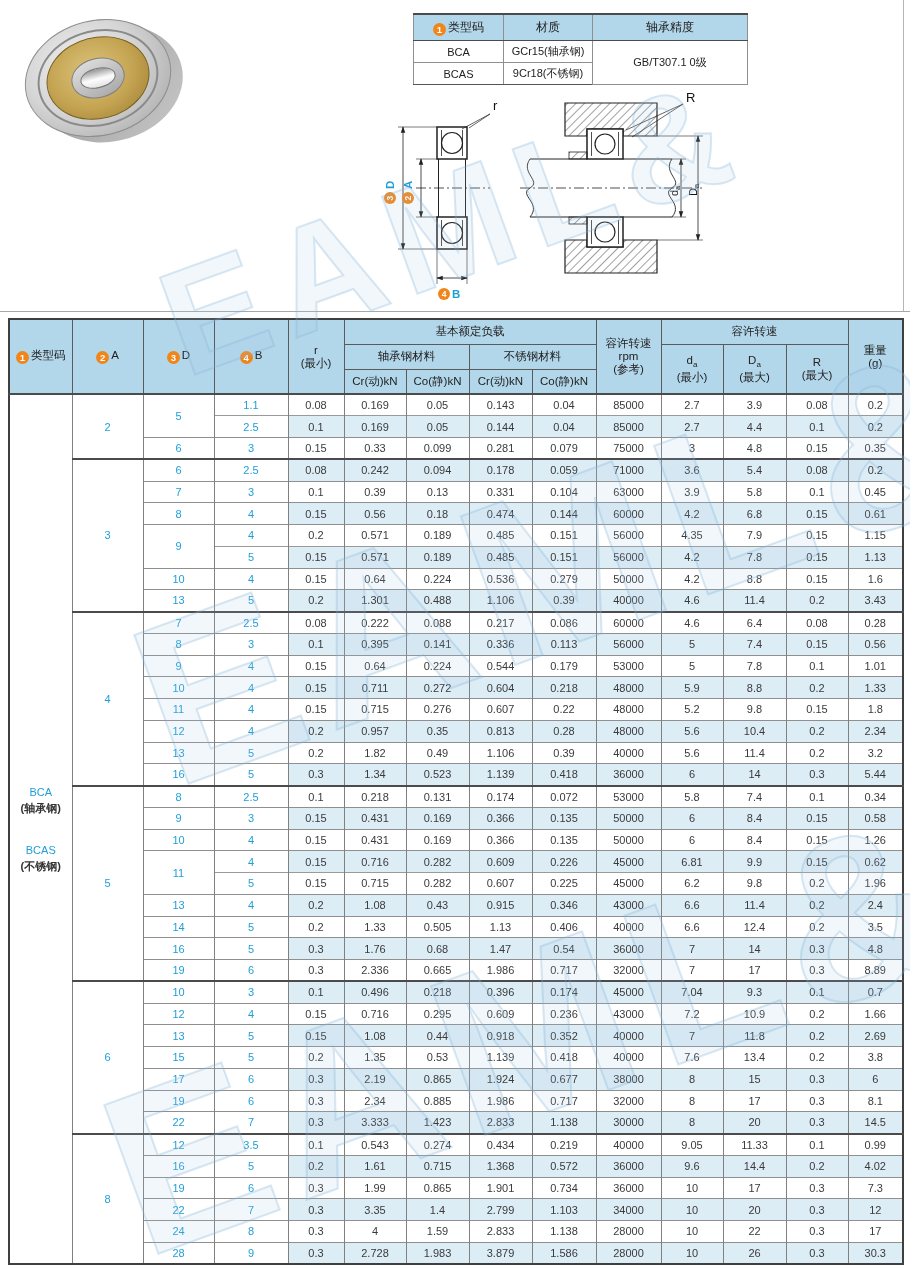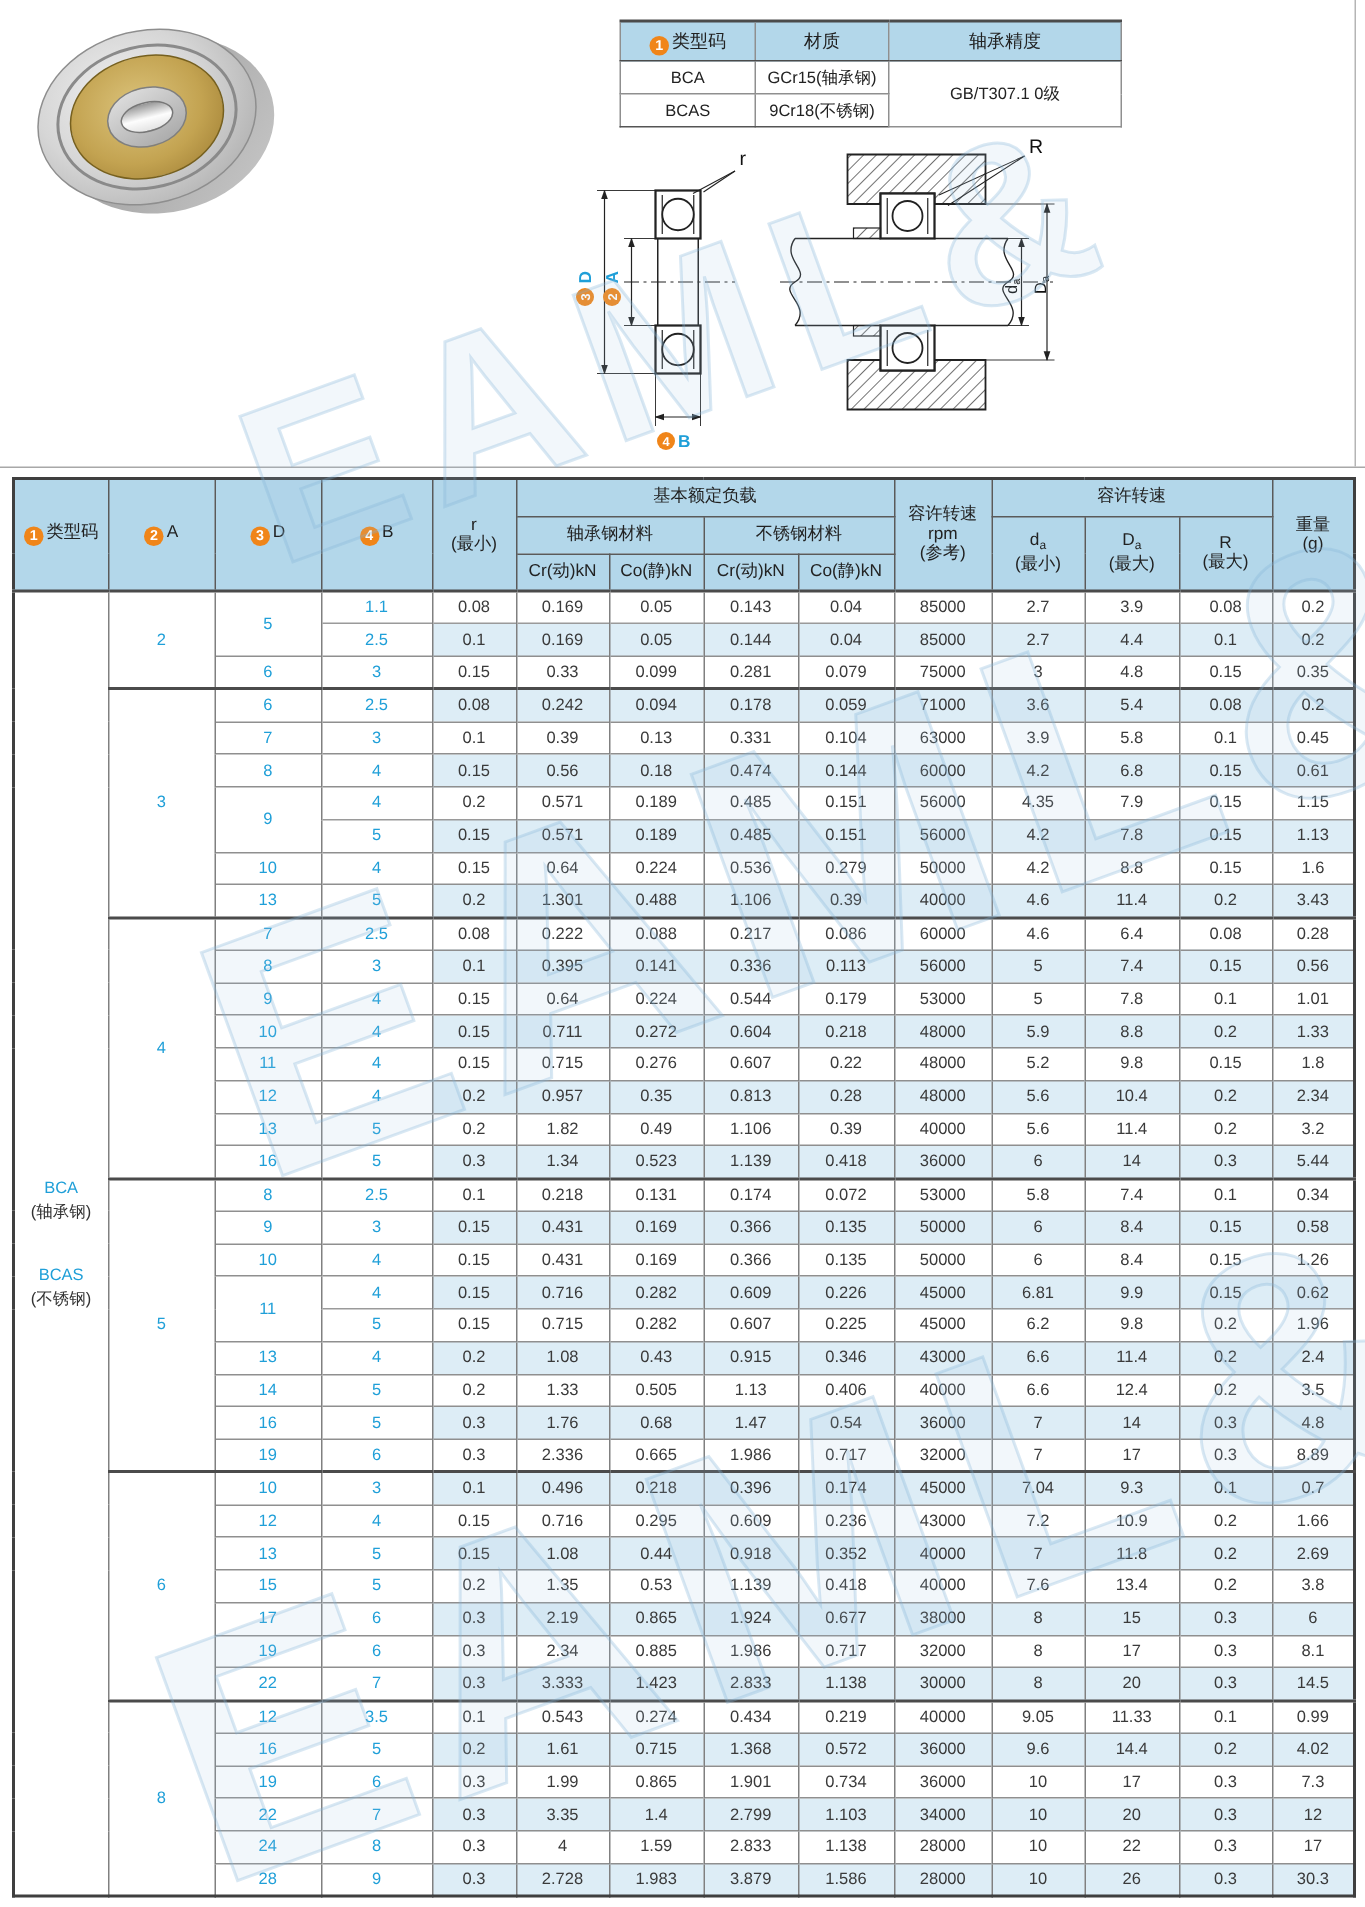--- a/index.html
+++ b/index.html
@@ -45,21 +45,21 @@
               border:2px solid #3f3f3f;z-index:2;}
   .main-table th{background:#b3d7ea;font-size:11.5px;font-weight:normal;color:#222;
                  border:1px solid #5a5a5a;text-align:center;padding:0;line-height:13px;}
   .main-table thead tr{height:25px;}
   .main-table thead{border-bottom:2px solid #3f3f3f;}
   .pre{white-space:pre-line;}
   .main-table td{font-size:11px;text-align:center;padding:0;color:#3a3a3a;
                  border-left:1px solid #808080;}
   .main-table tbody tr{height:21.75px;}
   td.typecode{border-left:none;font-size:11px;line-height:16px;vertical-align:middle;}
-  td.typecode .mat{color:#333;}
+  td.typecode .mat{color:#333;font-weight:bold;}
   td.typecode .gap{height:26px;}
   td.acell,td.dcell,td.bcell{color:#1f9fd8;}
   td.val.shade{background:#ddedf6;}
   tr.group-start td{border-top:2px solid #4b4b4b;}
   tr.dgroup-start td{border-top:1px solid #8f8f8f;}
   tr.brow td{border-top:1px solid #9a9a9a;}
   sub{font-size:8px;}
 </style>
 </head>
 <body>

